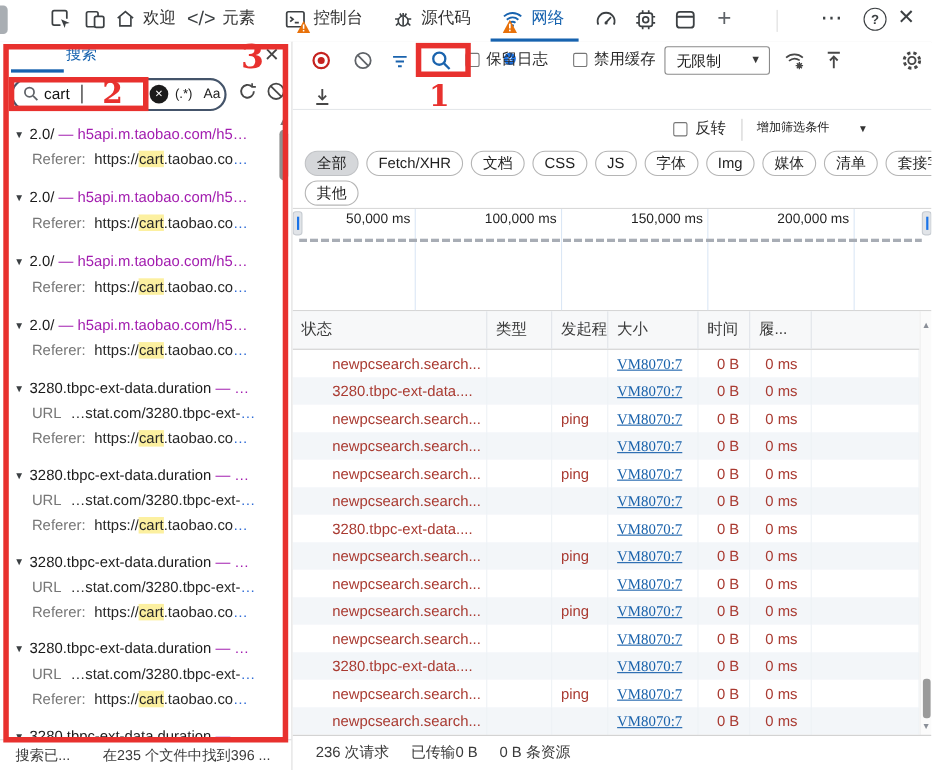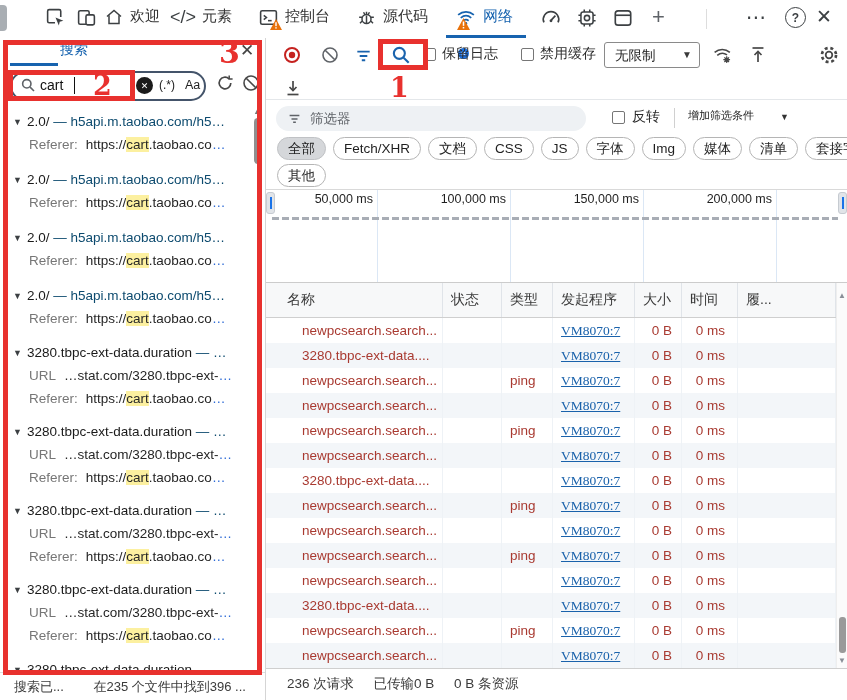--- a/index.html
+++ b/index.html
@@ -35,21 +35,21 @@
   #results{position:absolute;left:0;top:66px;width:252px;height:568px;overflow:hidden;font-size:13.5px;}
   .entry{box-sizing:border-box;}
   .entry.e2{height:58px;padding-top:6px;}
   .entry.e3{height:79px;padding-top:5px;}
   .entry.e1{height:30px;padding-top:6px;}
   .rl1,.rl2{height:23px;line-height:23px;white-space:nowrap;overflow:hidden;}
   .rl1{padding-left:13px;}
   .rl2{padding-left:29px;}
   .tri{font-size:9px;color:#3c4043;margin-right:5px;vertical-align:1px;}
   .rt{color:#1a1a1a;}
-  .rr{color:#0c4a6e;}
+  .rr{color:#a21caf;}
   .rlb{color:#767676;margin-right:8px;}
   .ru{color:#262626;}
   .rh{background:#fcf0a0;color:#262626;}
   .rm{color:#2e6bd6;}
   #sp-scroll{position:absolute;left:252px;top:66px;width:12px;height:568px;}
   #sp-scroll .sarr{position:absolute;left:1px;top:2px;font-size:9px;color:#777;}
   #sp-thumb{position:absolute;left:2px;top:14px;width:8px;height:46px;background:#8f8f8f;border-radius:4px;}
   #sp-status{position:absolute;left:0;top:634px;width:266px;height:28px;border-top:1px solid #ddd;box-sizing:border-box;font-size:13px;color:#3a3a3a;line-height:27px;white-space:nowrap;}
   #sp-status .s1{margin-left:14px;}
   #sp-status .s2{margin-left:26px;}
@@ -384,26 +384,20 @@
     <div class="npitem" style="left:17px;top:40px">
       <svg width="20" height="20" viewBox="0 0 20 20" fill="none" stroke="#474747" stroke-width="1.7">
         <path d="M10 3 V12.5"></path>
           <path d="M6.5 9 L10 12.5 L13.5 9"></path>
           <path d="M4.5 16.5 H15.5"></path>
       </svg>
     </div>
     <div id="row2-divider"></div>
 
     <div id="filterrow">
-      <div id="filterpill">
-        <svg class="fglyph" width="15" height="15" viewBox="0 0 20 20" fill="none" stroke="#5f6368" stroke-width="2">
-          <path d="M3.5 6 H16.5 M6 10.5 H14 M8.2 15 H11.8"></path>
-        </svg>
-        <span class="ph">筛选器</span>
-      </div>
       <span class="cb" id="invert-cb"></span>
       <span id="invert-label">反转</span>
       <div id="filter-sep"></div>
       <span id="addfilter">增加筛选条件</span>
       <span id="addfilter-caret">▼</span>
     </div>
 
     <div class="pillrow" id="pills1">
         <span class="pill on">全部</span>
         <span class="pill">Fetch/XHR</span>
@@ -435,21 +429,20 @@
       <div id="dashline"></div>
       <div class="ovhandle" style="left:0">
           <i></i>
         </div>
       <div class="ovhandle" style="right:0">
           <i></i>
         </div>
     </div>
 
     <div id="thead">
-      <div class="th first">名称</div>
       <div class="th">状态</div>
       <div class="th">类型</div>
       <div class="th">发起程序</div>
       <div class="th">大小</div>
       <div class="th">时间</div>
       <div class="th">履...</div>
     </div>
     <div id="rowsbox">
         <div class="trow">
           <div class="td c-name">newpcsearch.search...</div>

